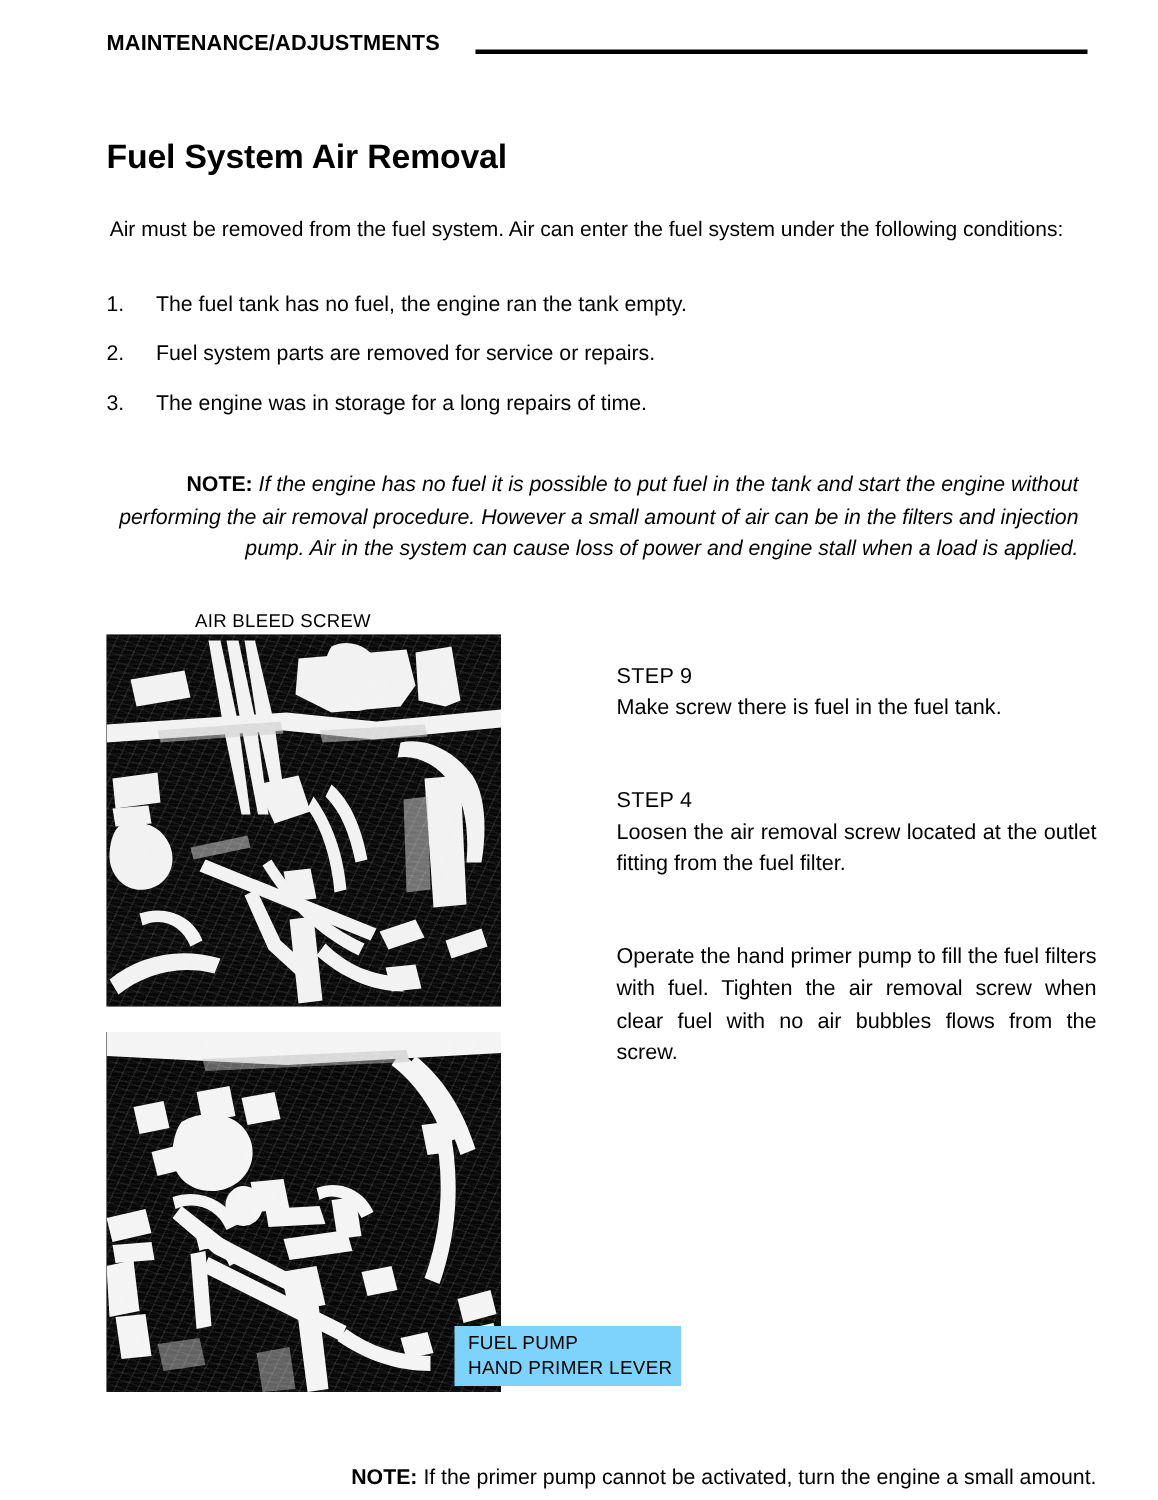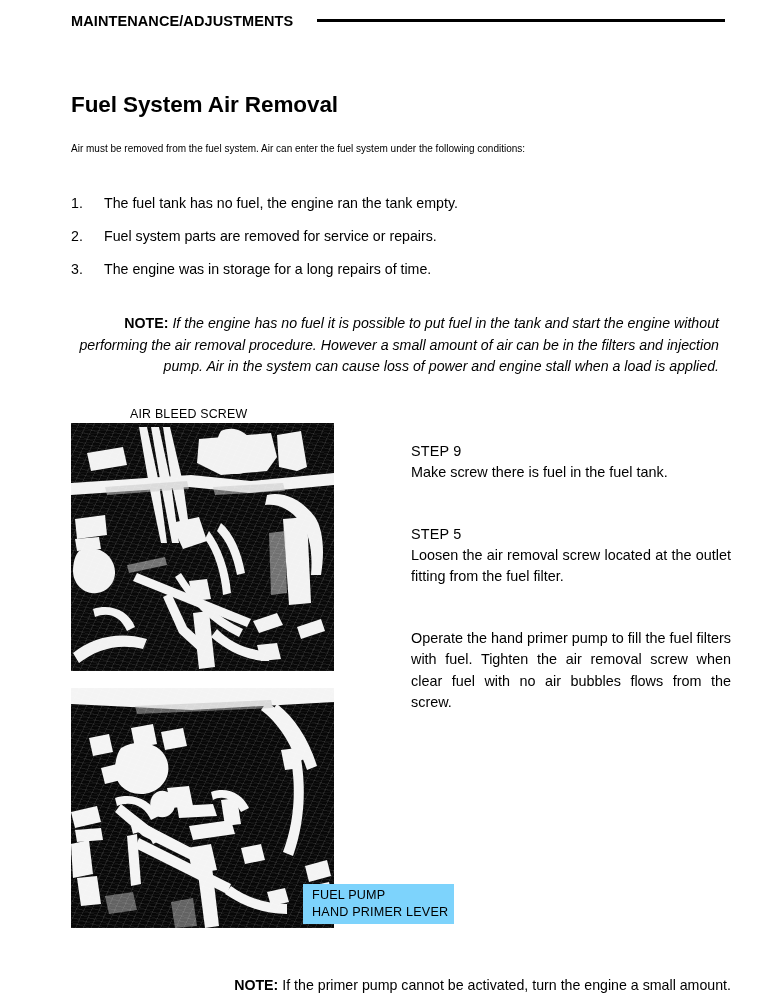--- a/index.html
+++ b/index.html
@@ -23,21 +23,21 @@
   }
 
   
   .header {
     position: absolute;
     left: 71px;
     top: 14px;
     right: 47px;
     height: 22px;
     display: flex;
-    align-items: flex-start;
+    align-items: flex-end;
     gap: 24px;
   }
   .header-title {
     font-size: 14.5px;
     font-weight: bold;
     letter-spacing: 0.1px;
     white-space: nowrap;
     line-height: 1;
   }
   .header-rule {
@@ -57,22 +57,23 @@
     letter-spacing: -0.1px;
     line-height: 1.1;
   }
 
   
   .intro {
     position: absolute;
     left: 71px;
     top: 128px;
     width: 640px;
-    font-size: 10px;
+    font-size: 14px;
     line-height: 21px;
+    text-align: center;
   }
 
   
   .num-list {
     position: absolute;
     left: 71px;
     top: 193px;
     width: 640px;
   }
   .num-item {
@@ -323,21 +324,21 @@
     <div>FUEL PUMP</div>
     <div>HAND PRIMER LEVER</div>
   </div>
 
   <div class="steps">
     <div class="step step-1">
       <div class="step-title">STEP 9</div>
       <div class="step-body">Make screw there is fuel in the fuel tank.</div>
     </div>
     <div class="step step-2">
-      <div class="step-title">STEP 5</div>
+      <div class="step-title">STEP 4</div>
       <div class="step-body">Loosen the air removal screw located at the outlet fitting from the fuel filter.</div>
     </div>
     <div class="step step-3">
       <div class="step-body">Operate the hand primer pump to fill the fuel filters with fuel. Tighten the air removal screw when clear fuel with no air bubbles flows from the screw.</div>
     </div>
   </div>
 
   <p class="note note-bottom">
     <span class="note-label">NOTE:</span>
     <span class="note-body">If the primer pump cannot be activated, turn the engine a small amount.</span>

